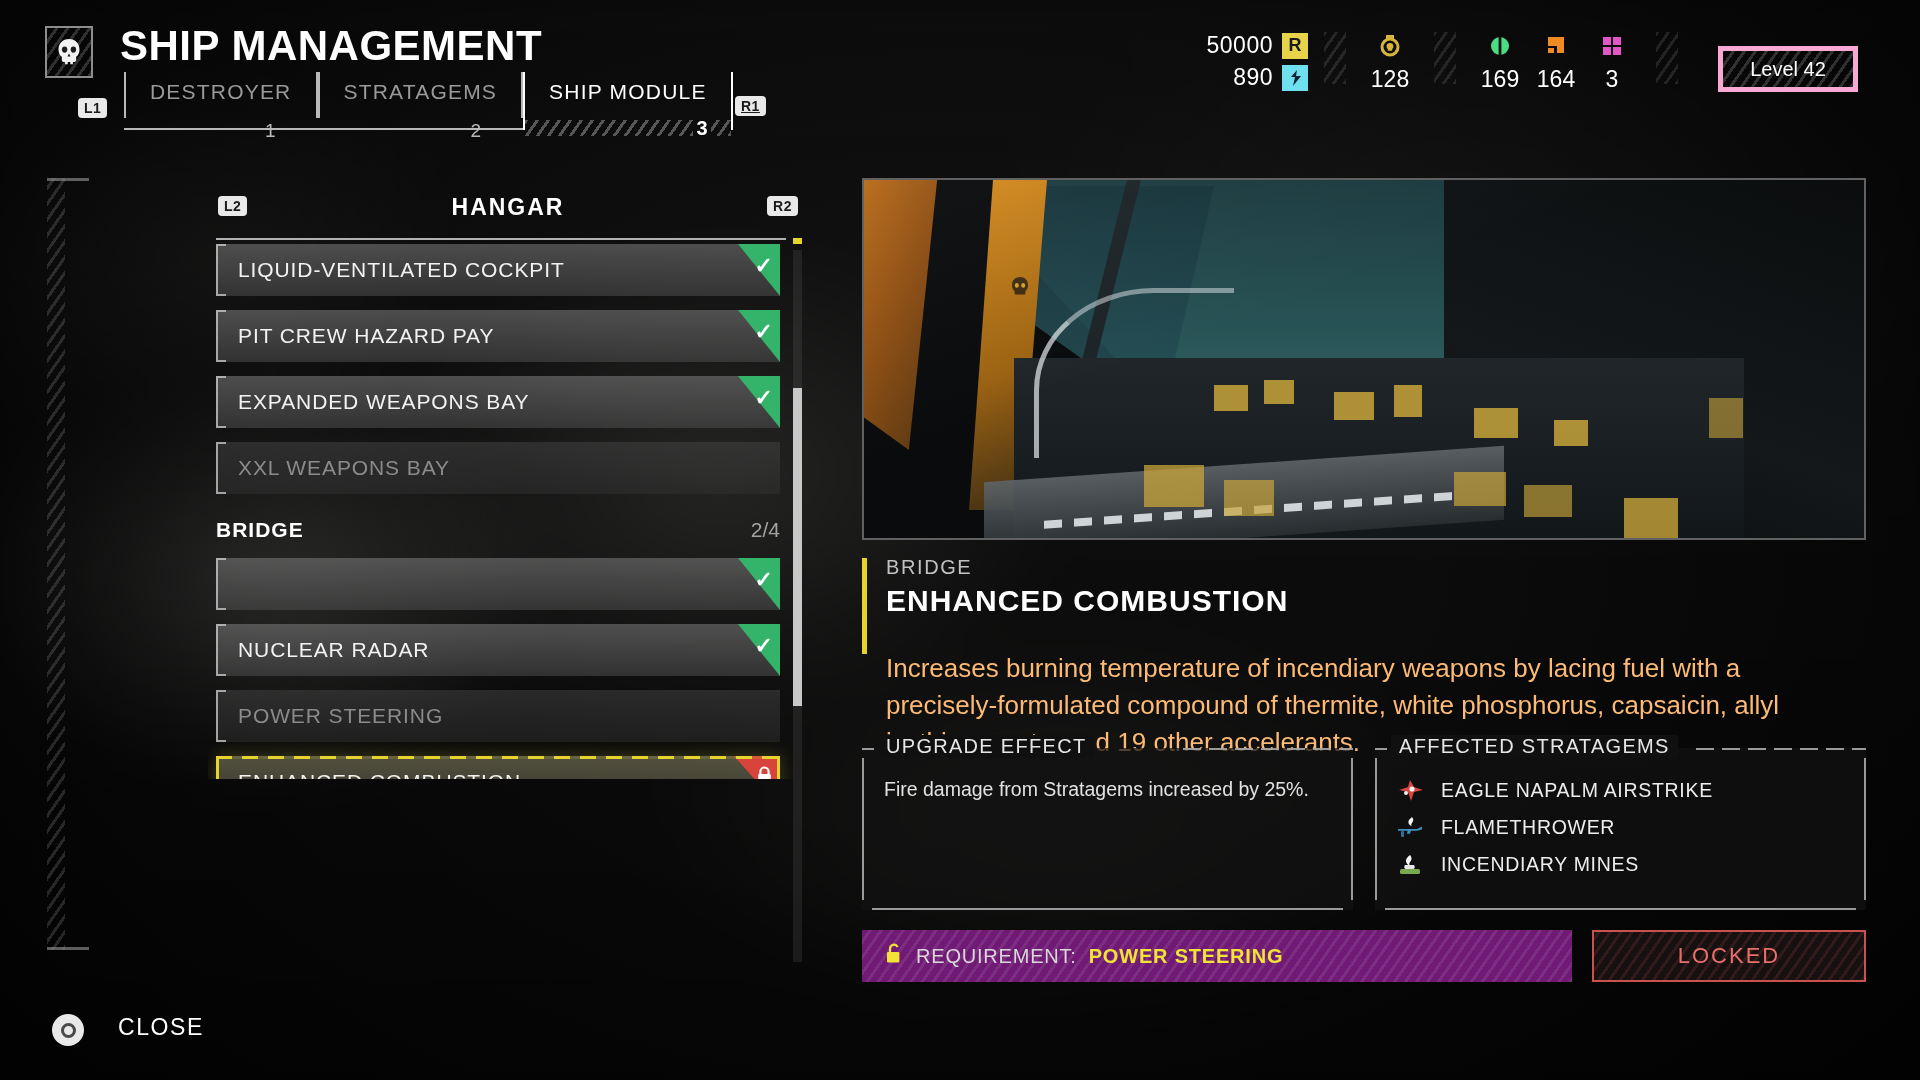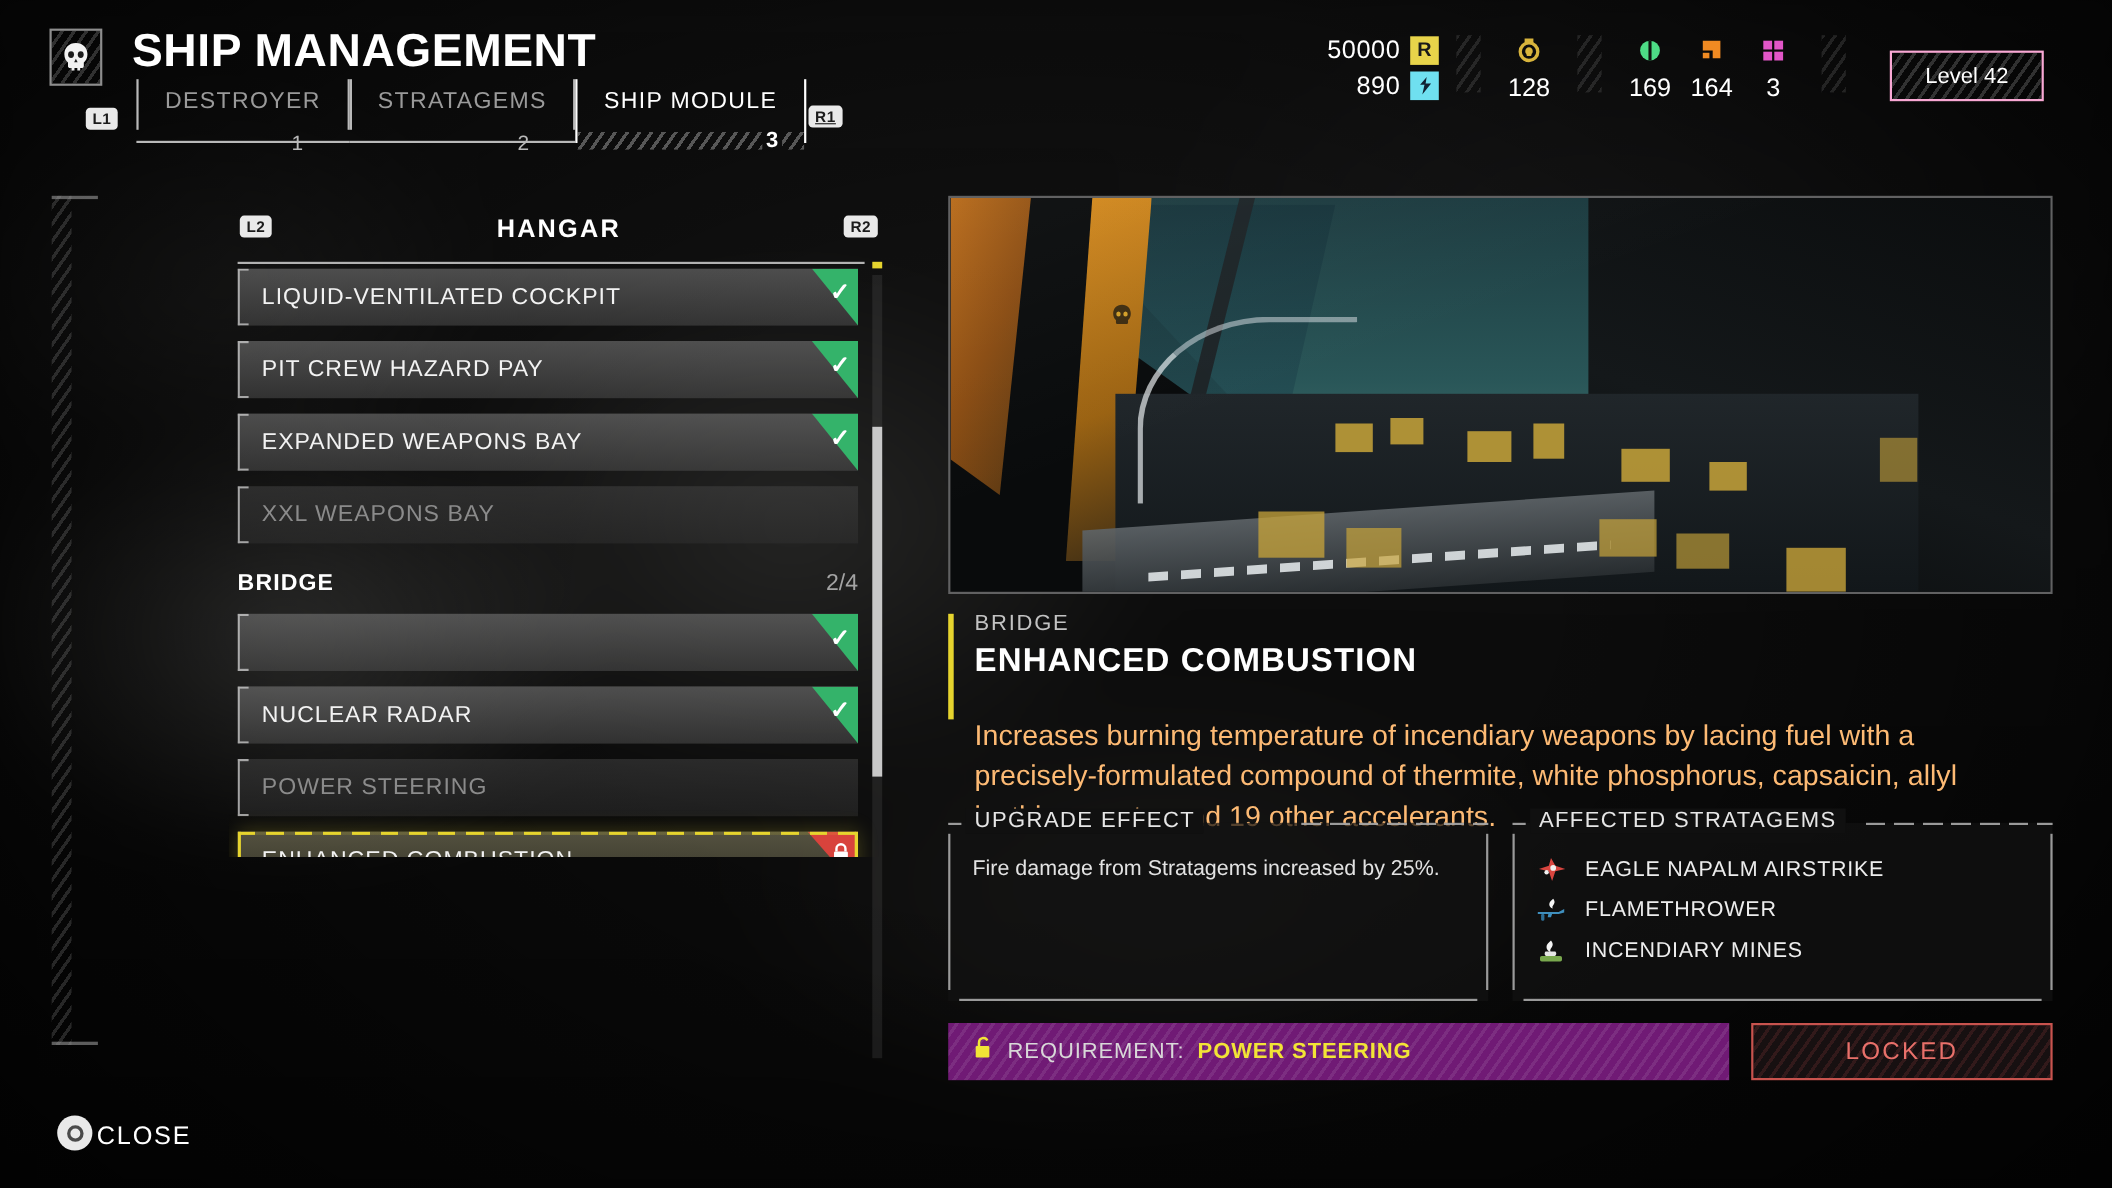--- a/index.html
+++ b/index.html
@@ -106,21 +106,21 @@
   .res-pair { display:flex; flex-direction:column; align-items:flex-end; gap:5px; }
   .res-row { display:flex; align-items:center; gap:9px; }
   .res-val { font-size:23px; color:#fff; letter-spacing:.5px; font-family:"Liberation Sans", sans-serif; }
   .res-chip { width:26px; height:26px; display:flex; align-items:center; justify-content:center;
               font-size:18px; font-weight:bold; color:#1a1a1a; }
   .res-sep { width:22px; height:52px; margin:0 16px; opacity:.35; }
   .res-item { display:flex; flex-direction:column; align-items:center; gap:6px; min-width:56px; }
   .res-icon { height:28px; display:flex; align-items:center; justify-content:center; }
   .res-num { font-size:23px; color:#fff; }
   .level-badge {
-    margin-left:24px; width:140px; height:46px; border:2px solid #f9a8d4;
+    margin-left:24px; width:140px; height:46px; border:5px solid #f9a8d4;
     display:flex; align-items:center; justify-content:center; position:relative; overflow:hidden;
     margin-top:14px;
   }
   .level-badge .hatchfill { position:absolute; inset:0; opacity:.55; }
   .level-badge span { position:relative; z-index:2; font-size:20px; color:#fff; }
 
   
   .left-rail { position:absolute; left:47px; top:178px; width:18px; height:772px; opacity:.45; }
   .left-rail-cap-t { position:absolute; left:47px; top:178px; width:42px; height:3px; background:#9a9a9a; opacity:.6;}
   .left-rail-cap-b { position:absolute; left:47px; top:947px; width:42px; height:3px; background:#9a9a9a; opacity:.6;}
@@ -305,21 +305,21 @@
   .req .reqlabel { font-size:20px; letter-spacing:.8px; color:#d8d8d8; }
   .req .reqval { font-size:20px; letter-spacing:.8px; color:#f2e436; font-weight:bold; }
   .locked-btn {
     position:relative; width:274px; display:flex; align-items:center; justify-content:center;
     border:2px solid #c8534e; background:#171011; overflow:hidden;
   }
   .locked-btn .hatchfill { position:absolute; inset:0; }
   .locked-btn span { position:relative; z-index:2; font-size:22px; letter-spacing:2px; color:#e8706a; }
 
   
-  .footer { position:absolute; left:52px; bottom:34px; display:flex; align-items:flex-end; gap:4px;margin-top:24px; }
+  .footer { position:absolute; left:52px; bottom:34px; display:flex; align-items:flex-start; gap:34px;margin-top:24px; }
   .circ-btn {
     width:32px; height:32px; border-radius:50%; background:#e9e9e9;
     display:flex; align-items:center; justify-content:center;
   }
   .circ-btn .ring { width:15px; height:15px; border-radius:50%; border:3px solid #4a4a4a; }
   .footer .flabel { font-size:23px; letter-spacing:1.6px; color:#fff; }
 </style>
 </head>
 <body>
 

